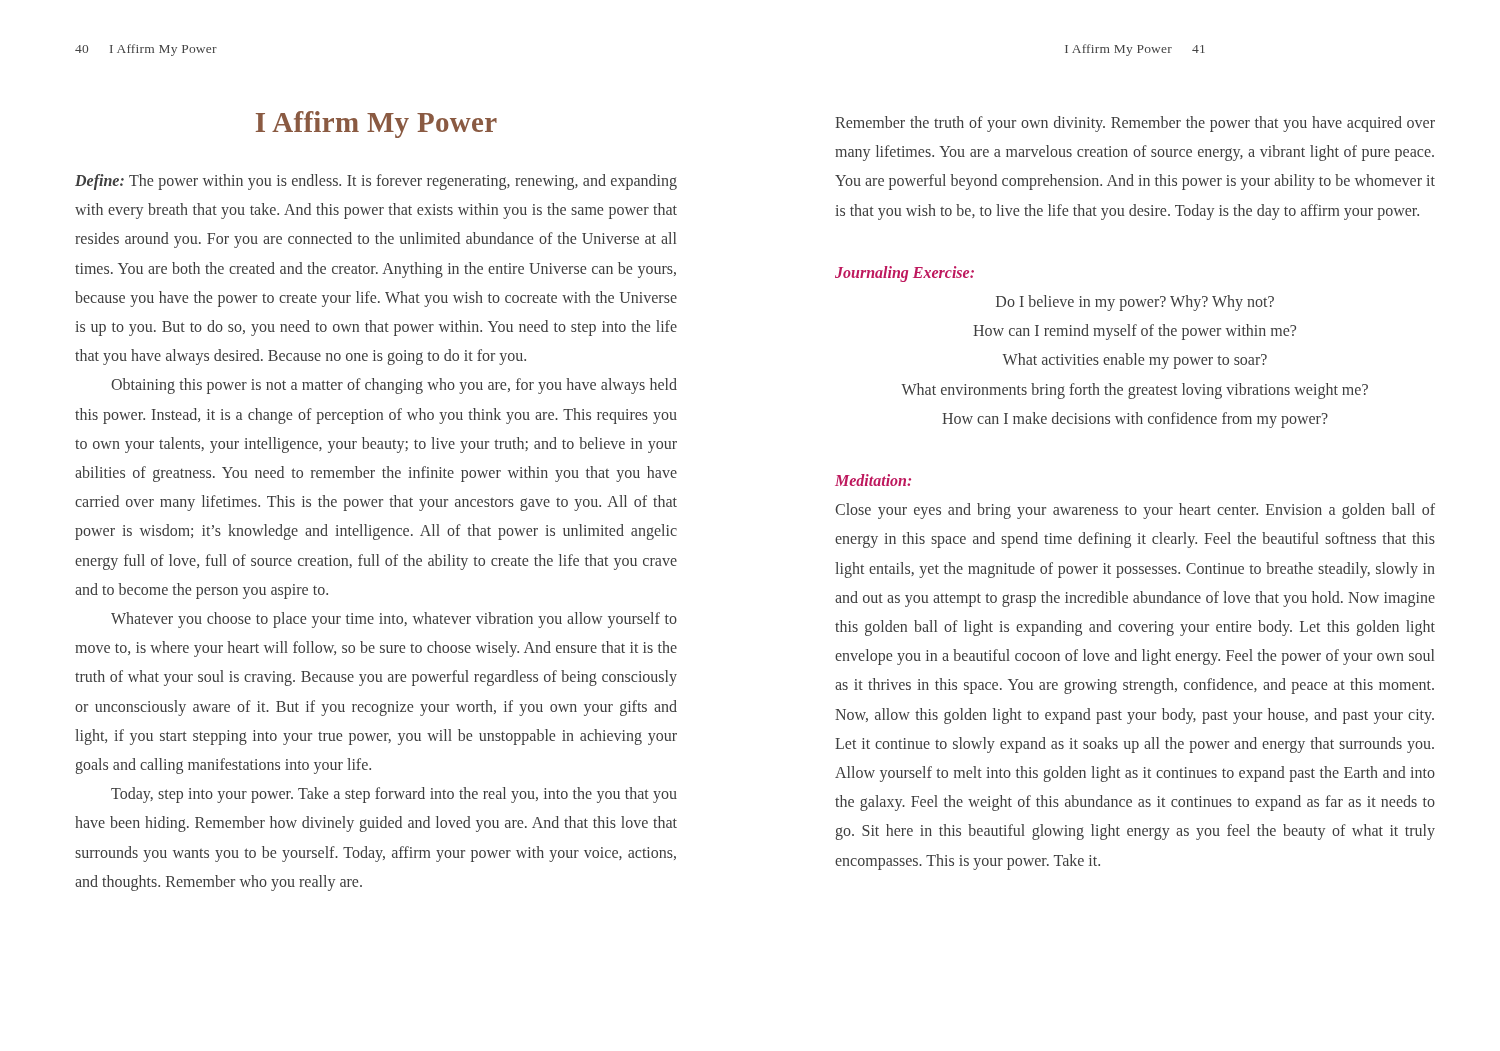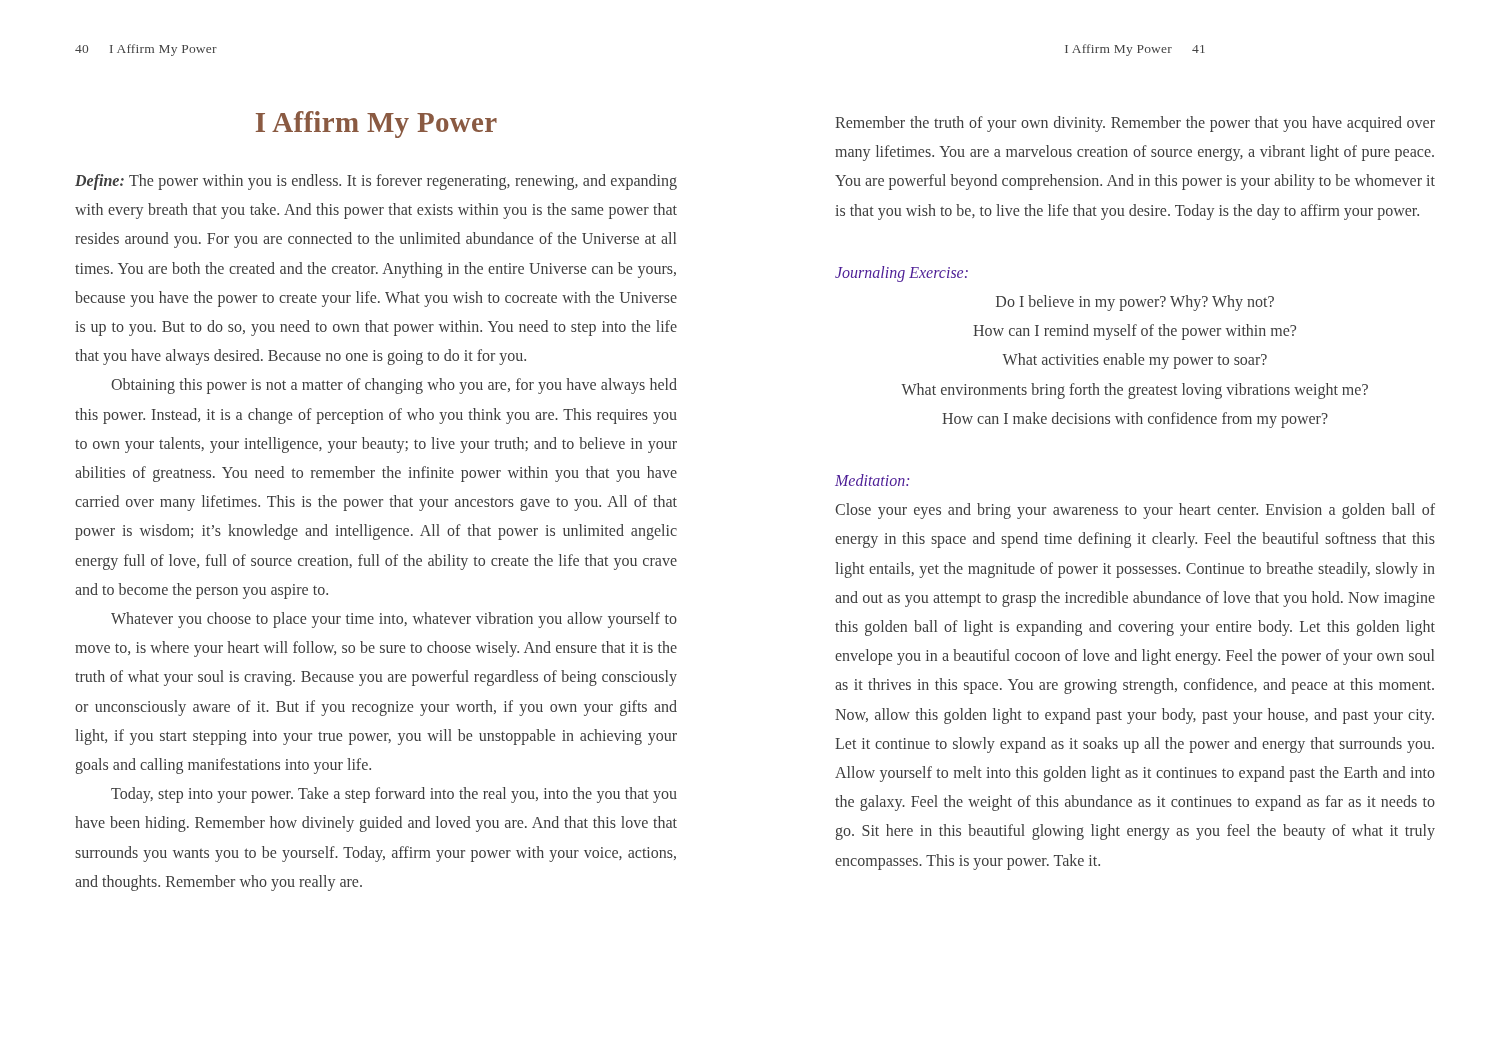--- a/index.html
+++ b/index.html
@@ -62,23 +62,23 @@
   .lead-label {
     font-weight: bold;
     font-style: italic;
     color: #404040;
   }
 
   .section {
     margin-top: 33px;
   }
   .section-label {
-    font-weight: normal;
+    font-weight: bold;
     font-style: italic;
-    color: #4c1d95;
+    color: #be185d;
   }
   .question-line {
     text-align: center;
   }
 </style>
 </head>
 <body>
 
 <div class="spread">
 

